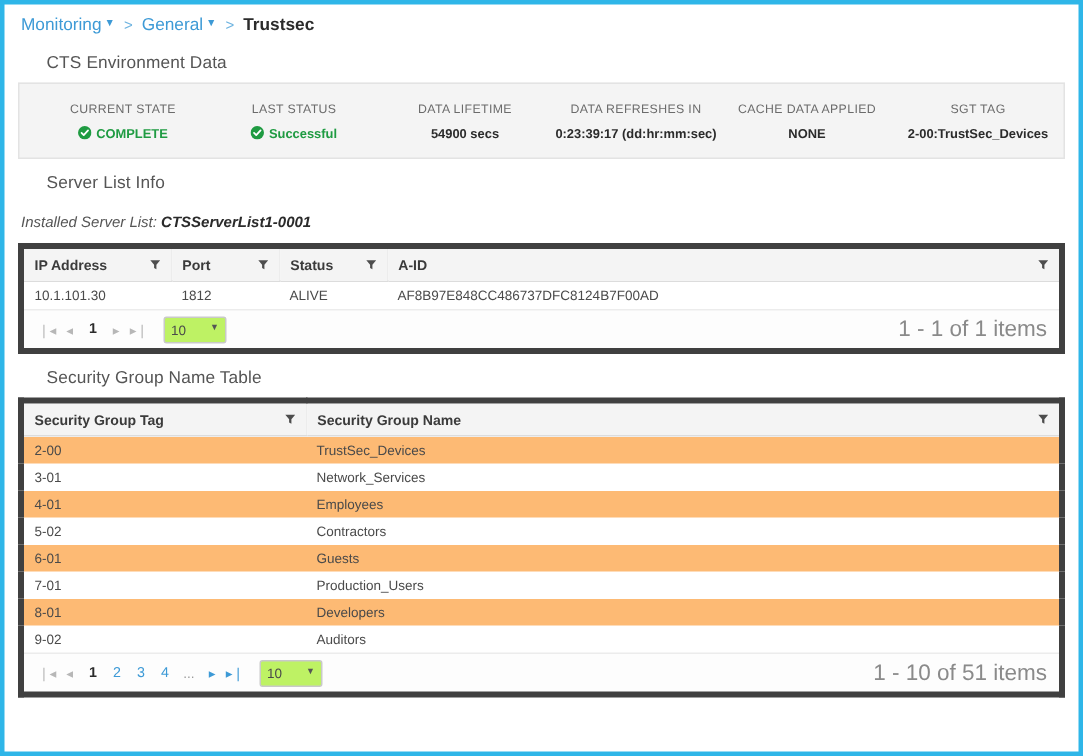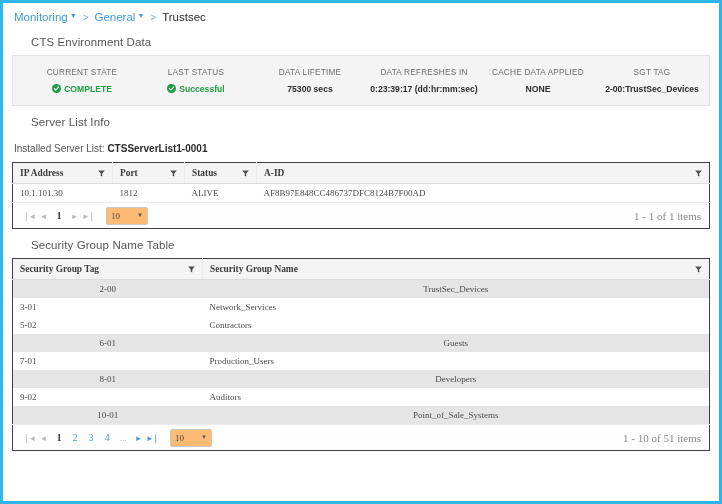--- a/index.html
+++ b/index.html
@@ -49,35 +49,36 @@
     position: relative;
     top: -3px;
   }
   .bc-sep {
     color: #6fb4e0;
     margin: 0 6px;
     font-size: 10px;
   }
   .bc-current {
     color: #2b2b2b;
-    font-weight: normal;
+    font-weight: bold;
     white-space: nowrap;
   }
 
   
   .section-title {
     font-size: 11.5px;
     color: #555;
     margin: 10px 0 7px 19px;
     letter-spacing: .1px;
   }
   .sub-line {
     font-size: 10px;
     color: #555;
     margin: 15px 0 8px 2px;
+    font-style: italic;
   }
   .sub-line b { color: #2b2b2b; }
 
   
   .summary {
     background: #f4f4f4;
     border: 1px solid #e3e3e3;
     height: 49px;
     display: flex;
     align-items: stretch;
@@ -112,23 +113,22 @@
     width: 9px;
     height: 9px;
     display: inline-block;
     flex: none;
   }
 
   
   .tbl {
     width: 100%;
     border-collapse: collapse;
-    border: 1px solid #404040;
+    border: 4px solid #404040;
     table-layout: fixed;
-    font-family: Liberation Serif, serif;
   }
   .tbl th {
     background: #f4f4f4;
     border-bottom: 1px solid #dcdcdc;
     font-size: 9.4px;
     font-weight: bold;
     color: #3b3b3b;
     text-align: left;
     padding: 5px 7px;
     height: 18px;
@@ -150,21 +150,21 @@
     font-size: 9px;
     color: #4a4a4a;
     padding: 4px 7px;
     height: 16px;
     box-sizing: border-box;
     border: none;
     overflow: hidden;
     white-space: nowrap;
   }
   .tbl tbody tr.odd td { background: #ffffff; }
-  .tbl tbody tr.even td { background: #e5e5e5; text-align: center; }
+  .tbl tbody tr.even td { background: #fdba74; }
   .col-sep { border-left: 1px solid #ececec; }
 
   
   .pager-row td {
     background: #fdfdfd !important;
     border-top: 1px solid #ececec;
     padding: 0;
   }
   .pager {
     display: flex;
@@ -192,41 +192,41 @@
   }
   .pg-ellipsis {
     font-size: 9px;
     color: #9a9a9a;
     width: 16px;
     text-align: center;
   }
   .pg-select {
     margin-left: 9px;
     border: 1px solid #c9c9c9;
-    background: #fdba74;
+    background: #bef264;
     border-radius: 2px;
     height: 16px;
     min-width: 32px;
     display: flex;
     align-items: center;
     justify-content: space-between;
     padding: 0 4px;
     font-size: 9px;
     color: #4a4a4a;
   }
   .pg-select .caret {
     font-size: 6px;
     color: #555;
     margin-left: 5px;
     position: relative;
     top: -1px;
   }
   .pg-count {
     margin-left: auto;
-    font-size: 11px;
+    font-size: 15px;
     color: #8a8a8a;
     white-space: nowrap;
   }
 </style>
 </head>
 <body>
 
 <div class="page">
   <div class="inner">
 
@@ -256,21 +256,21 @@
             <svg viewBox="0 0 16 16" class="check-icon">
               <circle cx="8" cy="8" r="8" fill="#1f9b42"></circle>
               <path d="M4.2 8.2 L6.8 10.8 L11.9 5.2" stroke="#ffffff" stroke-width="2.1" fill="none" stroke-linecap="round" stroke-linejoin="round"></path>
             </svg>
             <span>Successful</span>
           </div>
         </div>
         <div class="summary-cell">
           <div class="summary-label">DATA LIFETIME</div>
           <div class="summary-value">
-            <span>75300 secs</span>
+            <span>54900 secs</span>
           </div>
         </div>
         <div class="summary-cell">
           <div class="summary-label">DATA REFRESHES IN</div>
           <div class="summary-value">
             <span>0:23:39:17 (dd:hr:mm:sec)</span>
           </div>
         </div>
         <div class="summary-cell">
           <div class="summary-label">CACHE DATA APPLIED</div>
@@ -390,43 +390,43 @@
       </thead>
       <tbody id="sgt-body">
           <tr class="even">
             <td>2-00</td>
             <td class="col-sep">TrustSec_Devices</td>
           </tr>
           <tr class="odd">
             <td>3-01</td>
             <td class="col-sep">Network_Services</td>
           </tr>
+          <tr class="even">
+            <td>4-01</td>
+            <td class="col-sep">Employees</td>
+          </tr>
           <tr class="odd">
             <td>5-02</td>
             <td class="col-sep">Contractors</td>
           </tr>
           <tr class="even">
             <td>6-01</td>
             <td class="col-sep">Guests</td>
           </tr>
           <tr class="odd">
             <td>7-01</td>
             <td class="col-sep">Production_Users</td>
           </tr>
           <tr class="even">
             <td>8-01</td>
             <td class="col-sep">Developers</td>
           </tr>
           <tr class="odd">
             <td>9-02</td>
             <td class="col-sep">Auditors</td>
-          </tr>
-          <tr class="even">
-            <td>10-01</td>
-            <td class="col-sep">Point_of_Sale_Systems</td>
           </tr>
         </tbody>
       <tfoot>
         <tr class="pager-row">
           <td colspan="2">
             <div class="pager" id="sgt-pager">
                 <span class="pg-btn">❘◂</span>
                 <span class="pg-btn">◂</span>
                 <span class="pg-num current">1</span>
                 <span class="pg-num">2</span>

